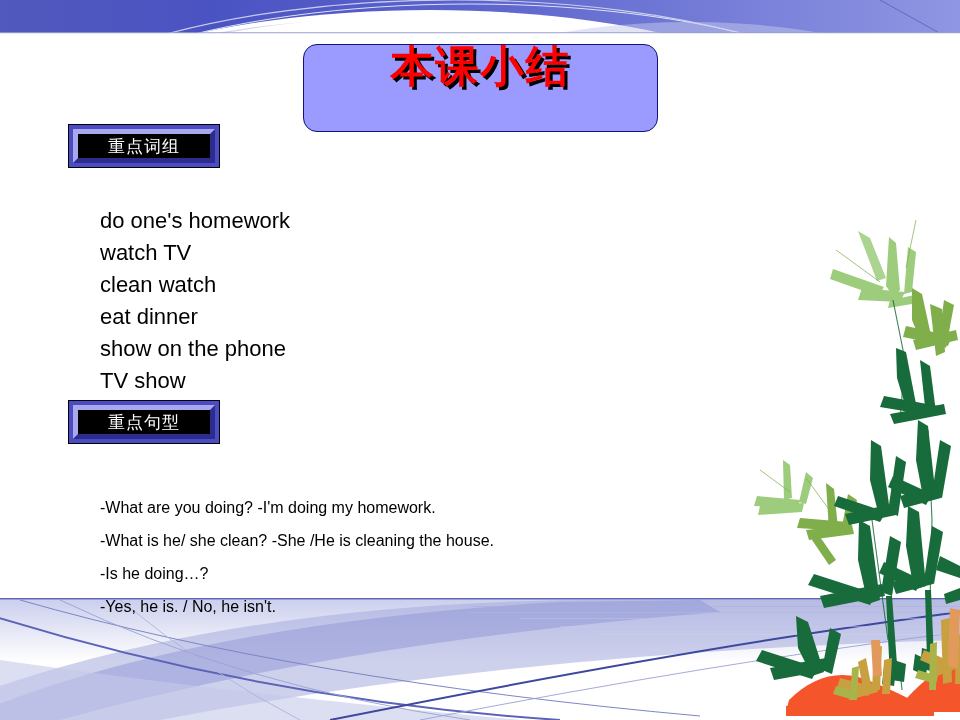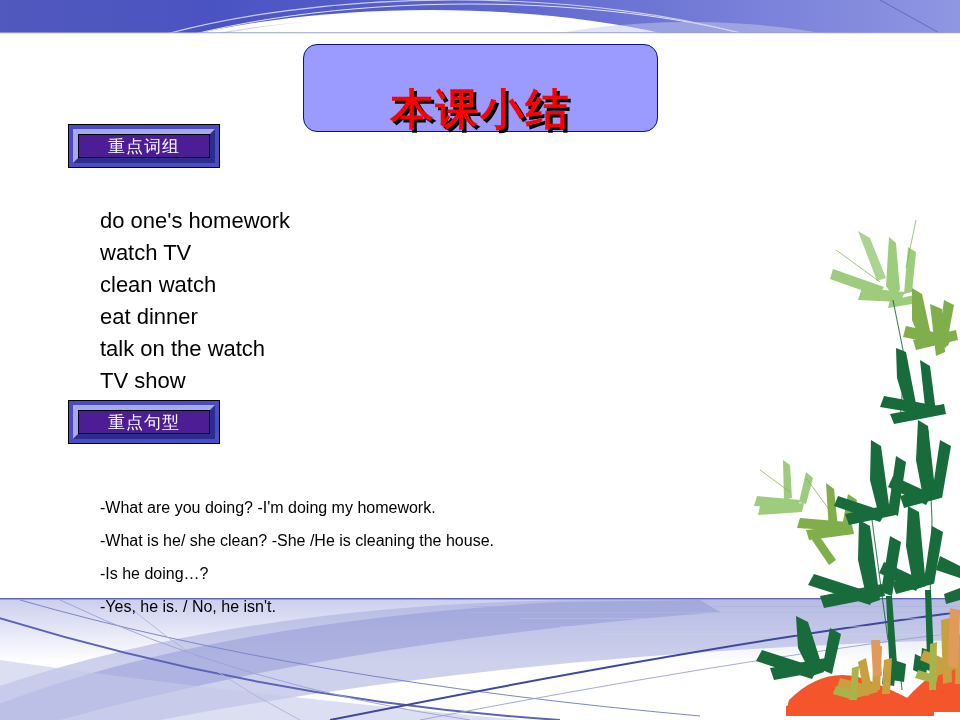--- a/index.html
+++ b/index.html
@@ -38,21 +38,21 @@
     position: absolute;
     left: 303px;
     top: 44px;
     width: 355px;
     height: 88px;
     background: #9a9aff;
     border: 1.6px solid #12137a;
     border-radius: 14px;
     box-sizing: border-box;
     display: flex;
-    align-items: flex-end;
+    align-items: flex-start;
     justify-content: center;
   }
   #title-text {
     font-family: "DejaVu Sans", "Liberation Sans", sans-serif;
     font-size: 43px;
     font-weight: bold;
     color: #ff0000;
     letter-spacing: 2px;
     text-shadow: 3px 3px 0 #000000;
     line-height: 1;
@@ -77,21 +77,21 @@
     border-left: 5px solid #a8a8ee;
     border-right: 5px solid #2c2c8c;
     border-bottom: 5px solid #2c2c8c;
     display: block;
   }
   .label-box .inner {
     width: 100%;
     height: 100%;
     box-sizing: border-box;
     border: 1px solid #000000;
-    background: #4c1d95;
+    background: #000000;
     display: flex;
     align-items: center;
     justify-content: center;
   }
   .label-box .inner span {
     font-family: "DejaVu Sans", "Liberation Sans", sans-serif;
     font-size: 17px;
     color: #ffffff;
     letter-spacing: 1px;
     white-space: nowrap;
@@ -334,21 +334,21 @@
         <span>重点词组</span>
       </span>
     </span>
   </div>
 
   <ul class="body-list" id="phrase-list">
     <li>do one's homework</li>
     <li>watch TV</li>
     <li>clean watch</li>
     <li>eat dinner</li>
-    <li>talk on the watch</li>
+    <li>show on the phone</li>
     <li>TV show</li>
   </ul>
 
   <div class="label-box" id="label-patterns">
     <span class="bevel">
       <span class="inner">
         <span>重点句型</span>
       </span>
     </span>
   </div>

